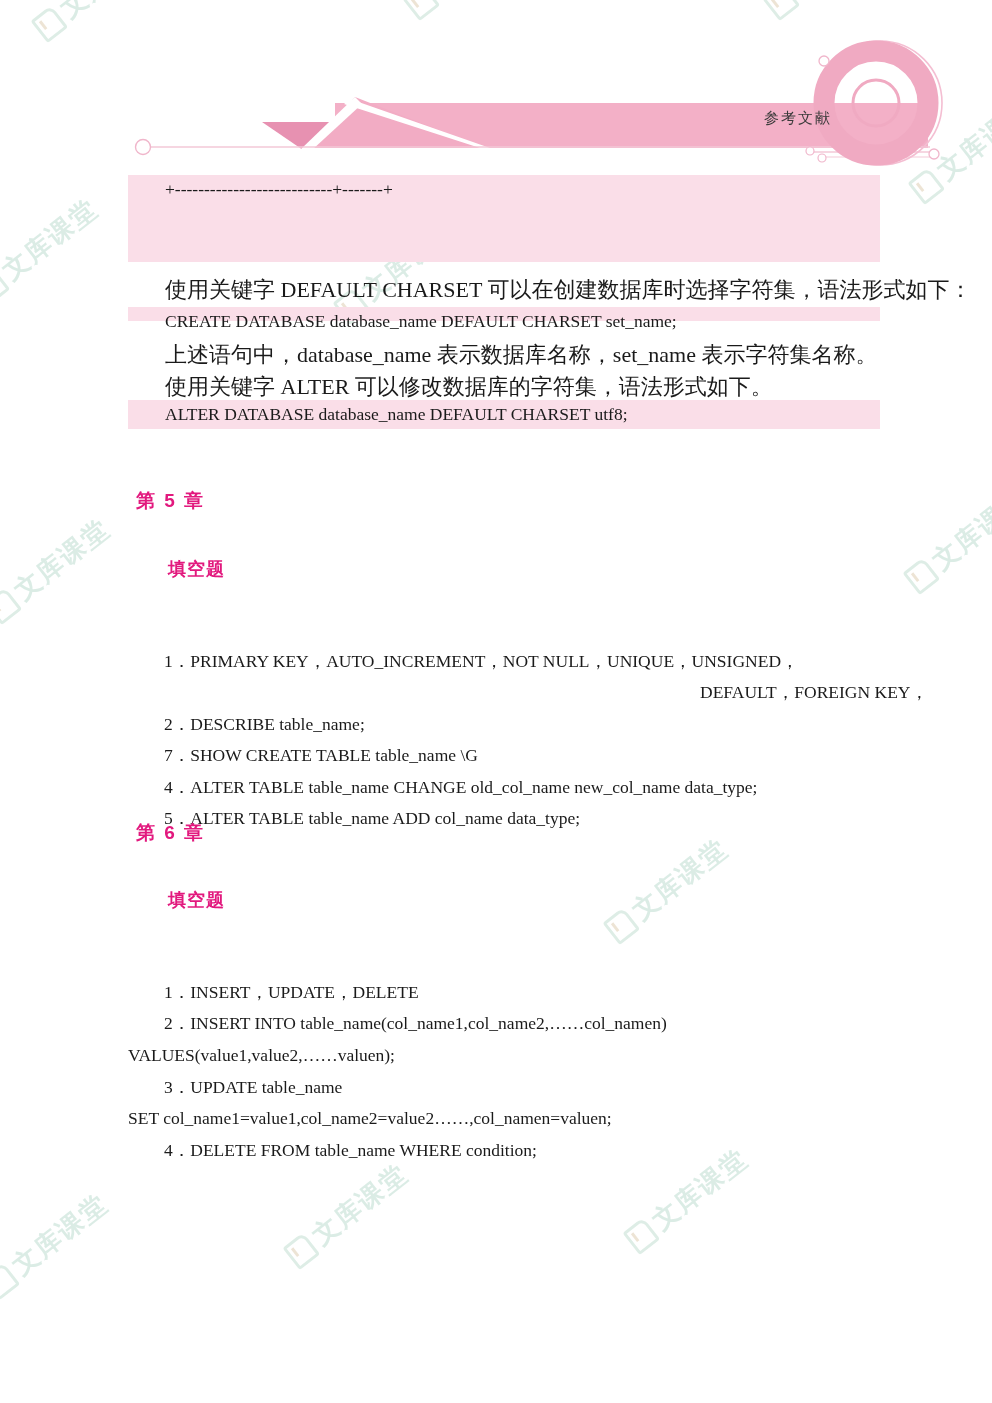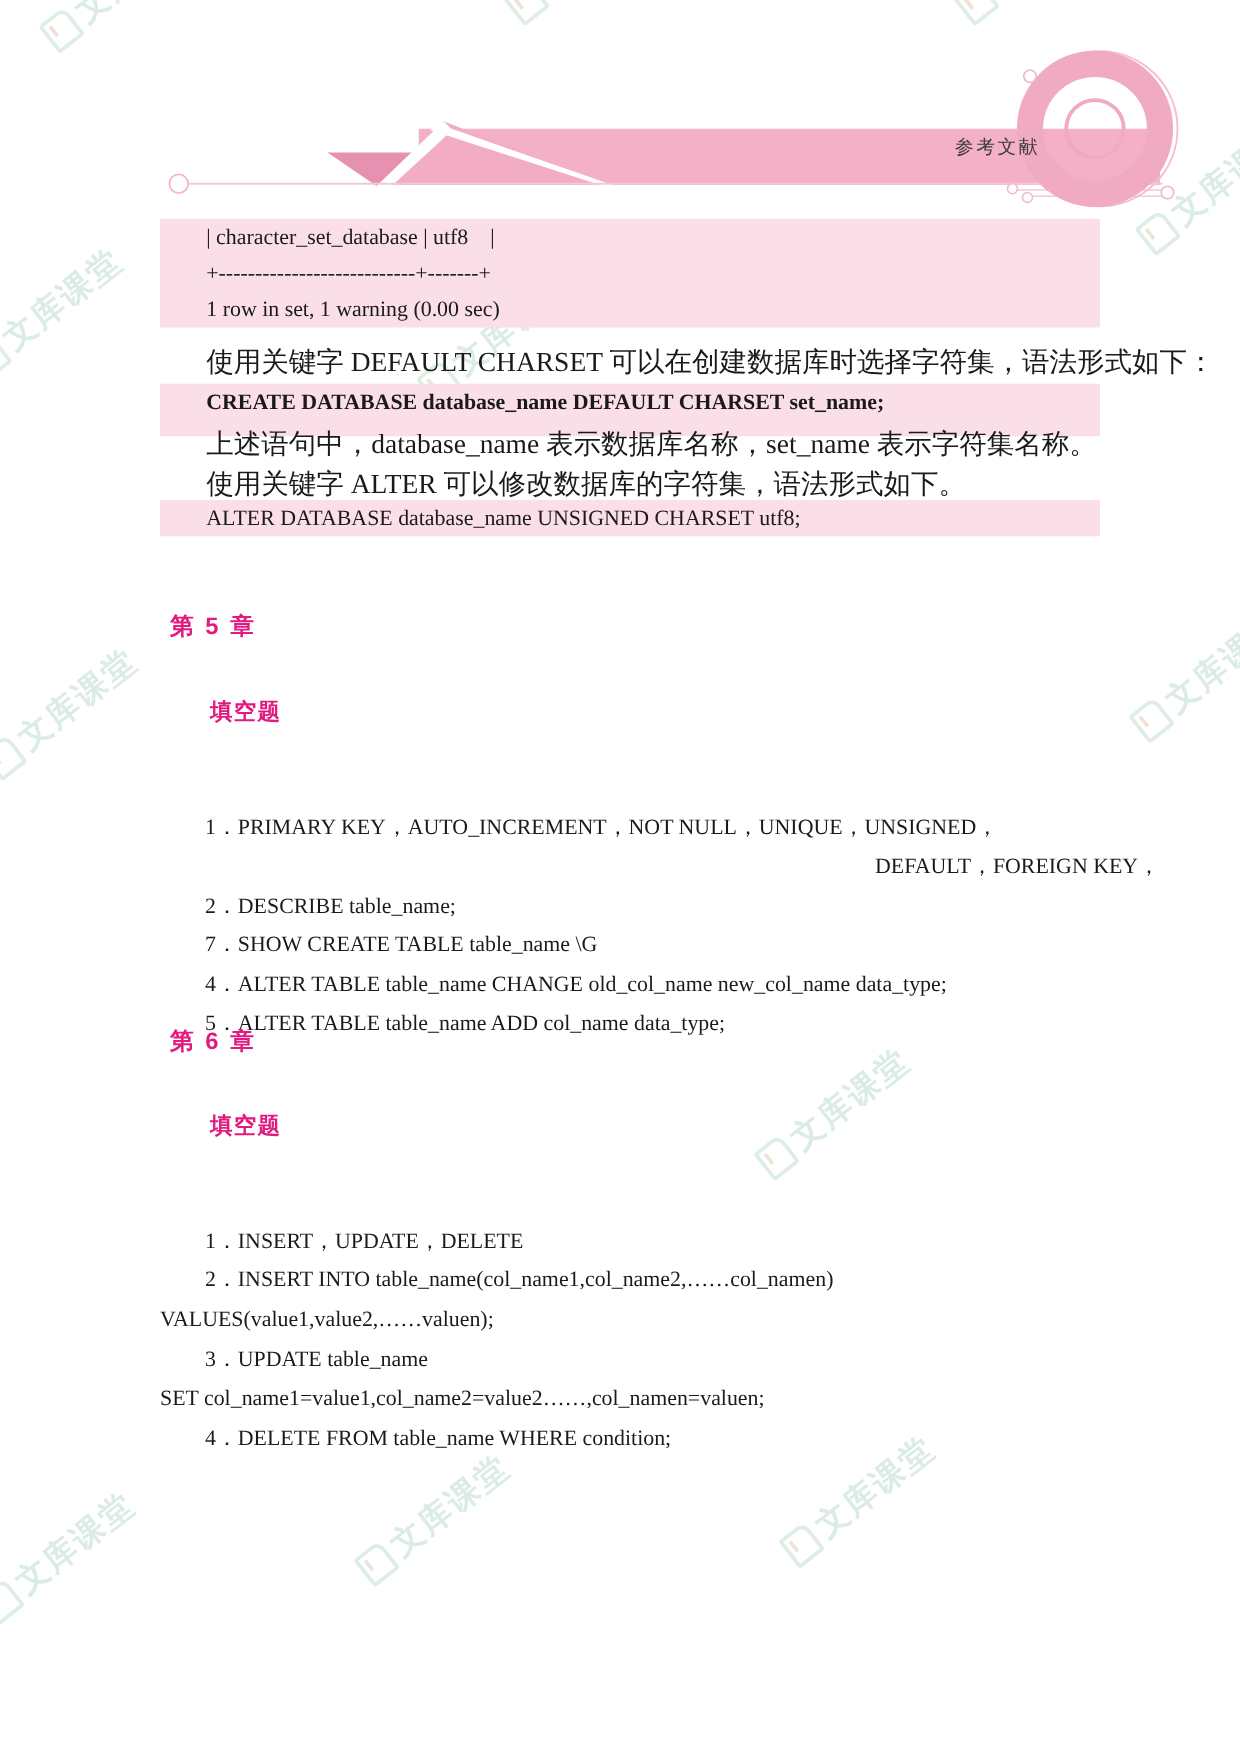--- a/index.html
+++ b/index.html
@@ -227,37 +227,35 @@
       <circle cx="934" cy="154" r="5" fill="#ffffff" stroke="#f0b6cb" stroke-width="1.3"></circle>
       <circle cx="810" cy="151" r="4" fill="#ffffff" stroke="#f0b6cb" stroke-width="1.2"></circle>
       <circle cx="822" cy="158" r="4" fill="#ffffff" stroke="#f0b6cb" stroke-width="1.2"></circle>
     </svg>
     <div class="header-title">参考文献</div>
   </div>
 
   <div class="content">
 
     <div class="block hl" style="top:175px; height:87px;">
-      <div class="line">| character_set_database | utf8    |</div>
       <div class="line">+---------------------------+-------+</div>
-      <div class="line">1 row in set, 1 warning (0.00 sec)</div>
     </div>
 
     <div class="para" style="top:274px; padding-left:37px;">使用关键字 DEFAULT CHARSET 可以在创建数据库时选择字符集，语法形式如下：</div>
 
-    <div class="block hl" style="top:307px; height:42px;font-weight:bold;">
+    <div class="block hl" style="top:307px; height:14px;">
       <div class="line">CREATE DATABASE database_name DEFAULT CHARSET set_name;</div>
     </div>
 
     <div class="para" style="top:339px; padding-left:37px;">上述语句中，database_name 表示数据库名称，set_name 表示字符集名称。</div>
 
     <div class="para" style="top:371px; padding-left:37px;">使用关键字 ALTER 可以修改数据库的字符集，语法形式如下。</div>
 
     <div class="block hl" style="top:400px; height:29px;">
-      <div class="line">ALTER DATABASE database_name UNSIGNED CHARSET utf8;</div>
+      <div class="line">ALTER DATABASE database_name DEFAULT CHARSET utf8;</div>
     </div>
 
     <div class="chapter" style="top:488px;">第 5 章</div>
     <div class="subheading" style="top:557px;">填空题</div>
 
     <div class="listline indent1" style="top:606px;">1．PRIMARY KEY，AUTO_INCREMENT，NOT NULL，UNIQUE，UNSIGNED，</div>
     <div class="listline indent0" style="top:637px; left:128px;text-align:right;">DEFAULT，FOREIGN KEY，</div>
     <div class="listline indent1" style="top:669px;">2．DESCRIBE table_name;</div>
     <div class="listline indent1" style="top:700px;">7．SHOW CREATE TABLE table_name \G</div>
     <div class="listline indent1" style="top:732px;">4．ALTER TABLE table_name CHANGE old_col_name new_col_name data_type;</div>

